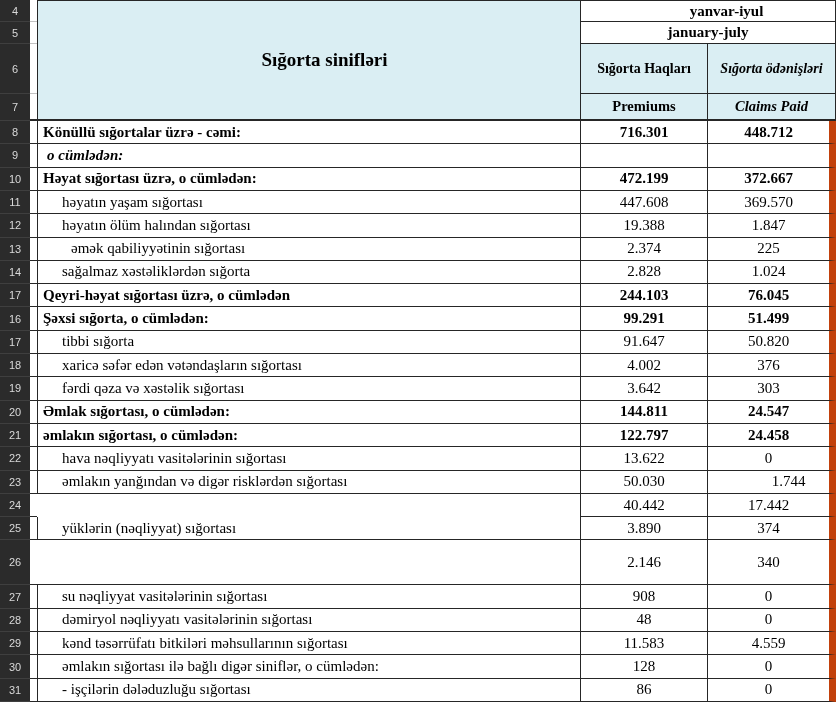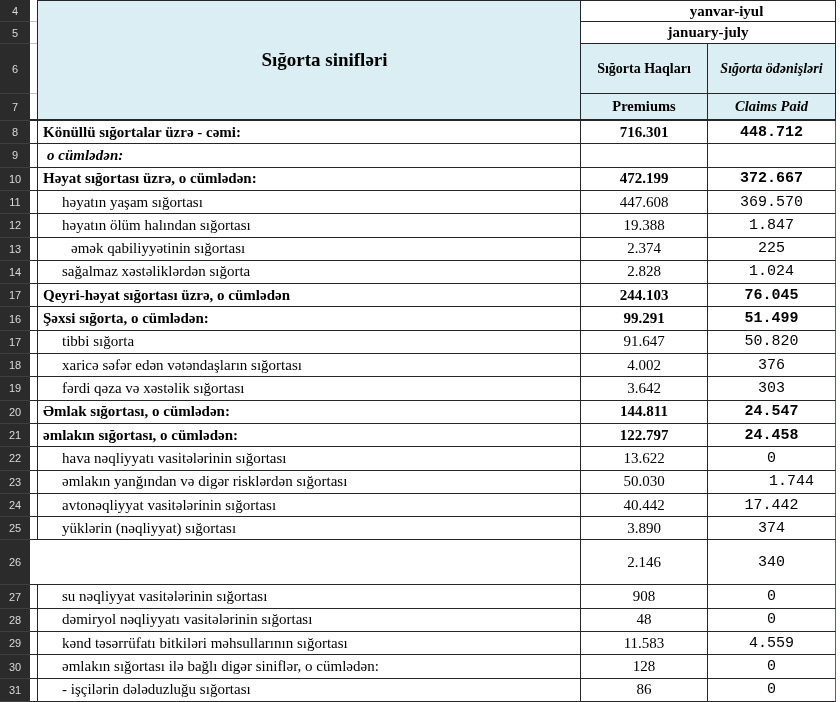--- a/index.html
+++ b/index.html
@@ -54,21 +54,21 @@
   
   .lbl{
     background:#ffffff;font-size:15px;
     border-left:1px solid #262626;border-bottom:1px solid #262626;
     white-space:nowrap;
   }
   .num{
     background:#ffffff;font-size:15px;justify-content:center;
     border-left:1px solid #262626;border-bottom:1px solid #262626;
   }
-  .num.last{border-right:1px solid #c2410c;font-family:Liberation Mono, monospace;}
+  .num.last{border-right:7px solid #c2410c;}
   .b{font-weight:bold;}
   .bi{font-weight:bold;font-style:italic;}
   .ind0{padding-left:5px;}
   .ind1{padding-left:24px;}
   .ind2{padding-left:33px;}
   .bi.ind0{padding-left:9px;}
   .sliver{grid-column:6;grid-row:1 / span 28;background:#ffffff;}
 </style>
 </head>
 <body>
@@ -172,21 +172,20 @@
     <div class="cell lbl ind1" style="grid-area: 19 / 3;">hava nəqliyyatı vasitələrinin sığortası</div>
     <div class="cell num" style="grid-area: 19 / 4;">13.622</div>
     <div class="cell num last" style="grid-area: 19 / 5;">0</div>
     <div class="cell g" style="grid-area: 20 / 1;">23</div>
     <div class="cell sp" style="grid-area: 20 / 2;"></div>
     <div class="cell lbl ind1" style="grid-area: 20 / 3;">əmlakın yanğından və digər risklərdən sığortası</div>
     <div class="cell num" style="grid-area: 20 / 4;">50.030</div>
     <div class="cell num last" style="grid-area: 20 / 5; padding-left: 40px;">1.744</div>
     <div class="cell g" style="grid-area: 21 / 1;">24</div>
     <div class="cell sp" style="grid-area: 21 / 2;"></div>
-    <div class="cell lbl ind1" style="grid-area: 21 / 3;">avtonəqliyyat vasitələrinin sığortası</div>
     <div class="cell num" style="grid-area: 21 / 4;">40.442</div>
     <div class="cell num last" style="grid-area: 21 / 5;">17.442</div>
     <div class="cell g" style="grid-area: 22 / 1;">25</div>
     <div class="cell sp" style="grid-area: 22 / 2;"></div>
     <div class="cell lbl ind1" style="grid-area: 22 / 3;">yüklərin (nəqliyyat) sığortası</div>
     <div class="cell num" style="grid-area: 22 / 4;">3.890</div>
     <div class="cell num last" style="grid-area: 22 / 5;">374</div>
     <div class="cell g" style="grid-area: 23 / 1;">26</div>
     <div class="cell sp" style="grid-area: 23 / 2;"></div>
     <div class="cell lbl ind1" style="grid-area: 23 / 3; margin-top: 44px;">kənd təsərrüfatı heyvanlarının sığortası</div>

